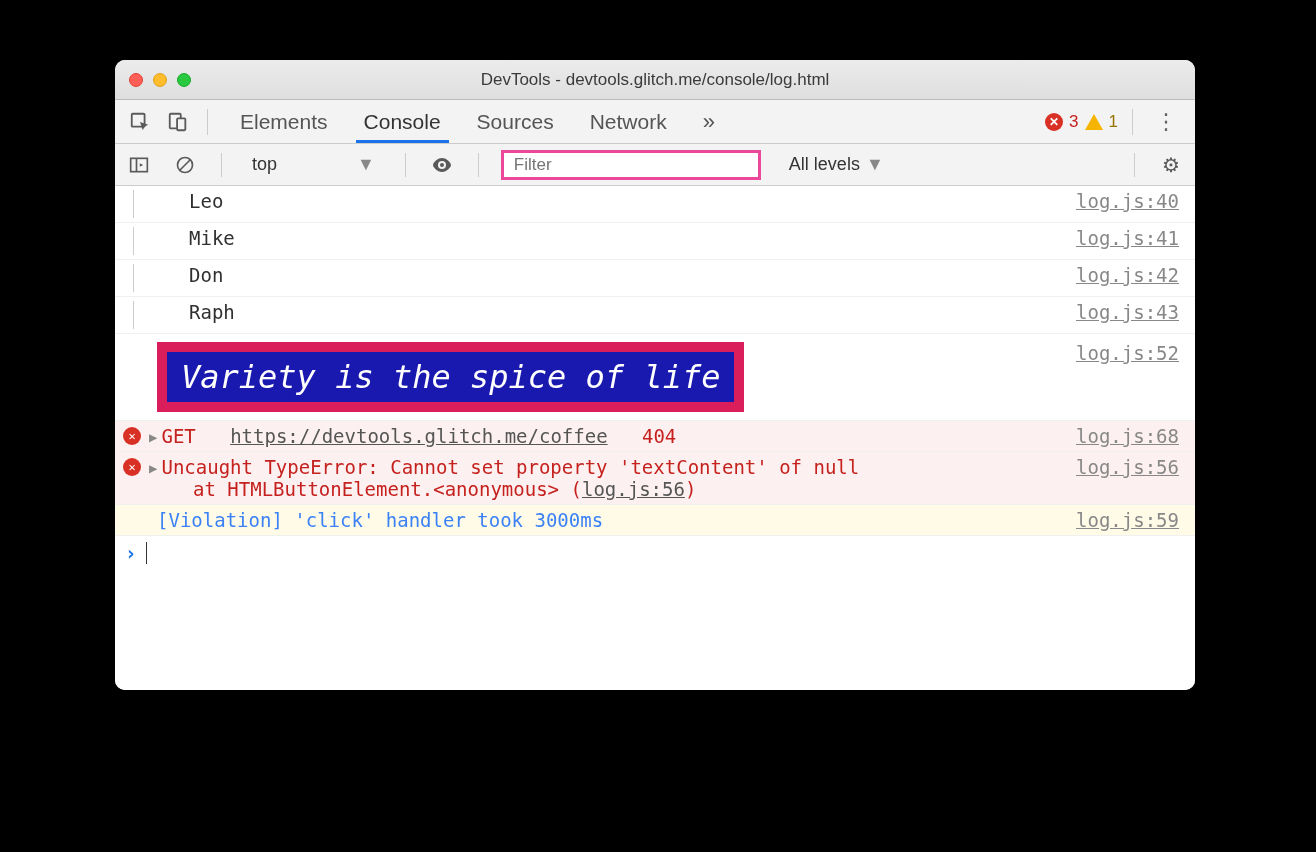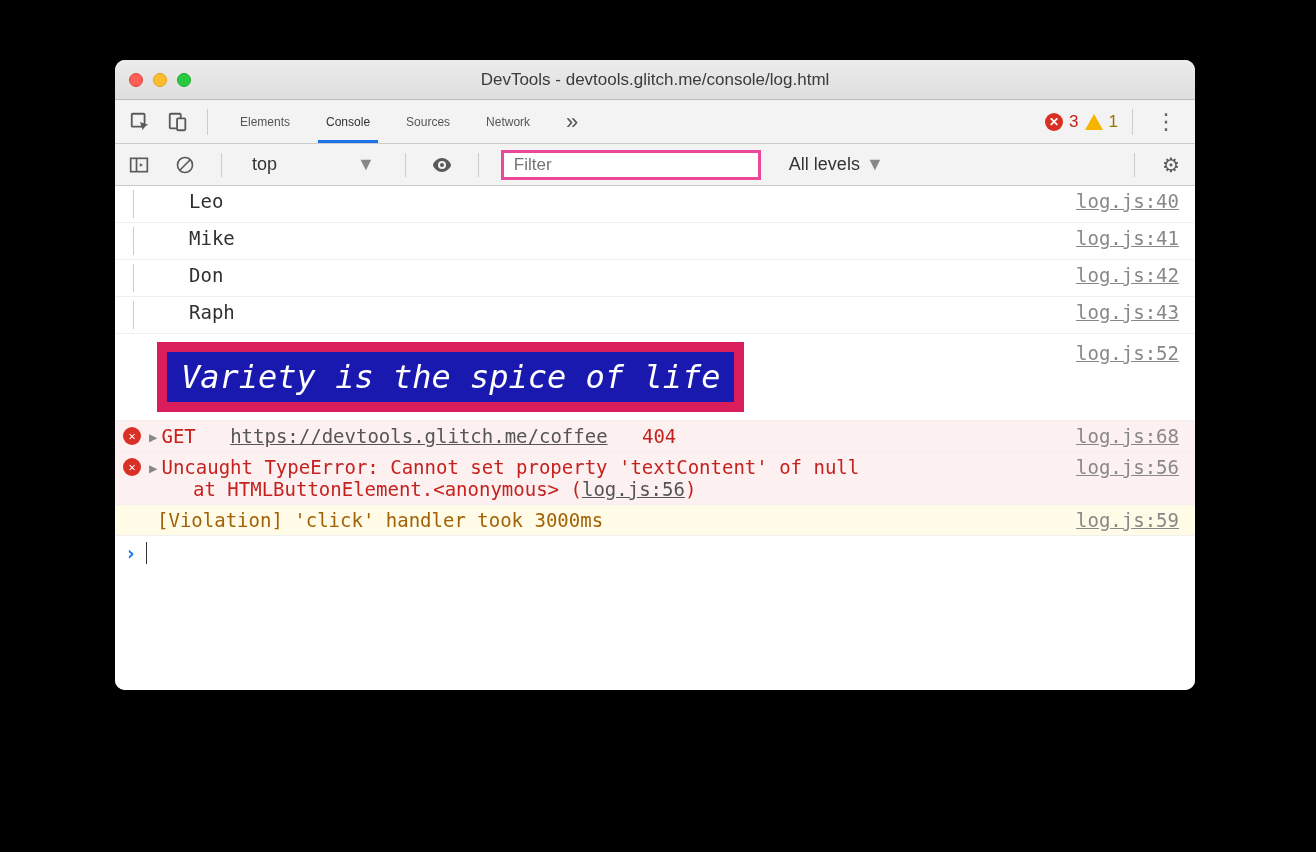--- a/index.html
+++ b/index.html
@@ -46,21 +46,21 @@
     display:flex;
     align-items:center;
     padding: 0 10px;
     gap: 8px;
     color:#555;
     background:#f3f3f3;
   }
   .tabbar .iconbtn { width:30px; height:30px; display:flex; align-items:center; justify-content:center; color:#5a5a5a;}
   .tabbar .divider { width:1px; height:26px; background:#ccc; margin:0 6px;}
   .tabs { display:flex; align-items:stretch; gap:0; height:100%;}
-  .tab { padding:0 18px; display:flex; align-items:center; font-size:12px; color:#555; cursor:pointer; height:100%; position:relative;}
+  .tab { padding:0 18px; display:flex; align-items:center; font-size:21px; color:#555; cursor:pointer; height:100%; position:relative;}
   .tab.active { color:#333;}
   .tab.active::after { content:""; position:absolute; left:10px; right:10px; bottom:0; height:3px; background:#1a73e8;}
   .tabbar .spacer { flex:1;}
   .badge-group { display:flex; align-items:center; gap:6px; font-size:17px;}
   .err-badge { width:18px; height:18px; border-radius:50%; background:#d93025; color:#fff; display:flex; align-items:center; justify-content:center; font-size:12px; font-weight:bold;}
   .warn-badge { width:0; height:0; border-left:9px solid transparent; border-right:9px solid transparent; border-bottom:16px solid #f5b400; position:relative;}
   .kebab { font-size:22px; color:#5f6368; padding:0 8px;}
   
   .filterbar {
     height:42px;
@@ -85,21 +85,21 @@
   .row .source { color:#888; text-decoration:underline; padding-right:16px; font-size:19px; white-space:nowrap;}
   .tree-indent { display:inline-block; width:56px; border-left:1px solid #ccc; margin-left:18px; height:28px;}
   .tree-text { color:#303030;}
   .styled-box { background:#d91e5b; padding:10px;}
   .styled-inner { background:#1919b0; color:#fff; font-style:italic; font-size:32px; padding:6px 14px; font-family: Menlo, monospace;}
   
   .row.err { background:#fdf0f0;}
   .row.err .msg { color:#c5221f;}
   .row.err .url { color:#555; text-decoration:underline;}
   .row.violation { background:#fffbe6;}
-  .row.violation .msg { color:#a16207;}
+  .row.violation .msg { color:#3b82f6;}
   .icon-err { width:18px; height:18px; border-radius:50%; background:#d93025; color:#fff; display:inline-flex; align-items:center; justify-content:center; font-size:12px; font-weight:bold; margin:2px 8px 0 8px;}
   .disclosure { color:#888; font-size:14px; margin:4px 4px 0 0;}
   .prompt-row { display:flex; align-items:center; padding:6px 10px;}
   .prompt-caret { color:#1a73e8; font-weight:bold; font-size:19px; margin-right:10px;}
   .cursor { width:1px; height:22px; background:#333; display:inline-block;}
   .stack-indent { padding-left:78px; display:block; color:#c5221f;}
   svg { display:block;}
 </style>
 </head>
 <body>

